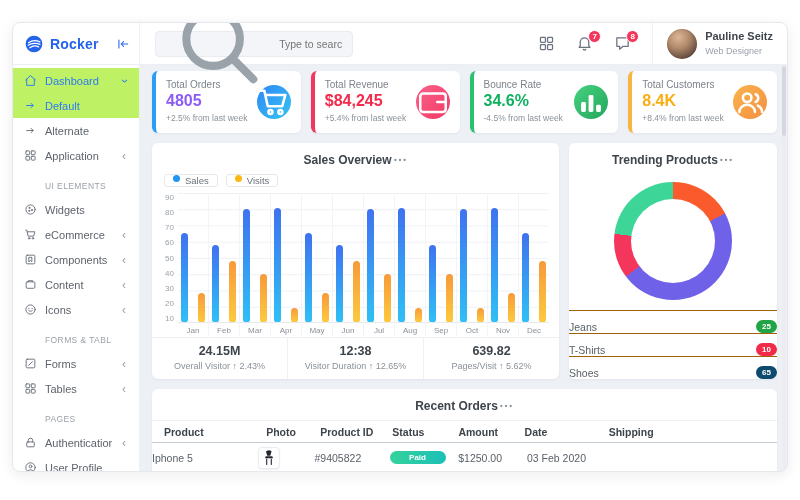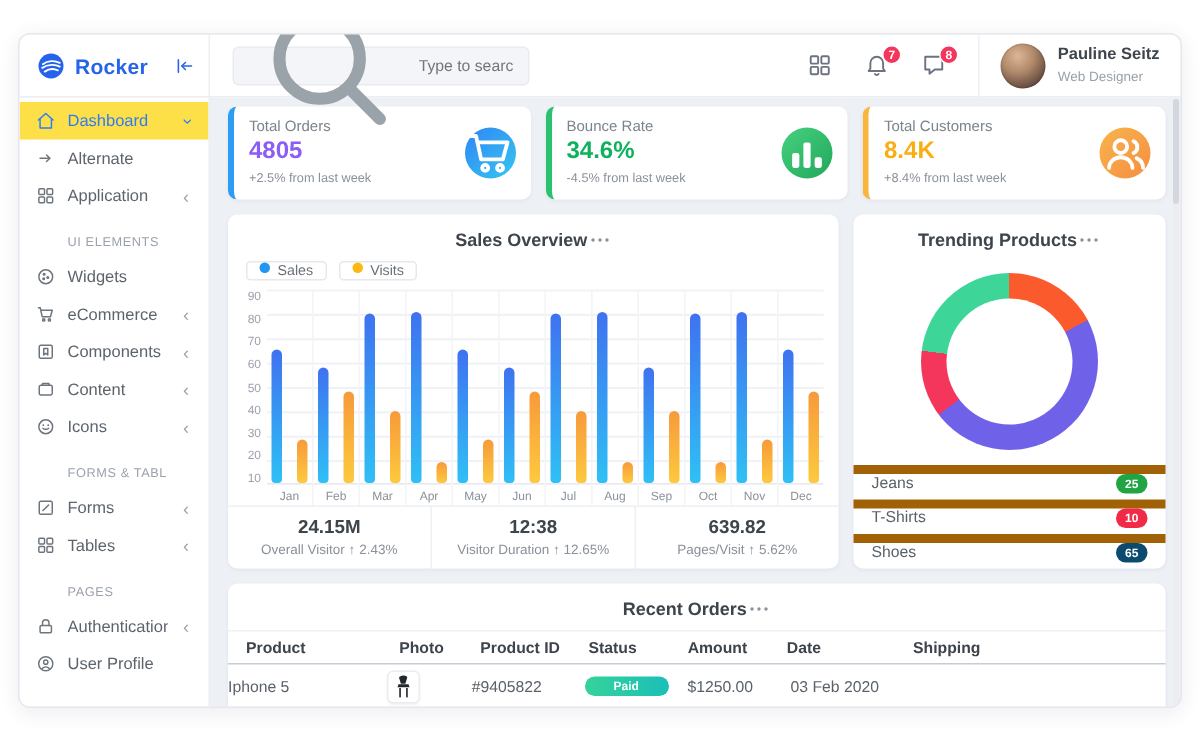--- a/index.html
+++ b/index.html
@@ -23,21 +23,21 @@
   .uname{font-size:11px;font-weight:bold;color:#3f454c;line-height:1.3;white-space:nowrap}
   .urole{font-size:9px;color:#9aa1ab;font-weight:normal}
   
   .sidebar{position:absolute;left:0;top:42px;bottom:0;width:127px;background:#fff;border-right:1px solid #eceef3;padding-top:3px;overflow:hidden}
   .s-entry{display:flex;align-items:center;gap:8px;height:25px;padding:0 11px;font-size:11px;color:#5d646c;cursor:pointer;white-space:nowrap}
   .s-entry .s-ico{width:13px;height:13px;color:#6d747c;flex:none;display:flex}
   .s-entry .s-ico svg{width:13px;height:13px}
   .s-label{flex:1;overflow:hidden}
   .s-chev{font-size:12px;color:#9aa1ab;line-height:1;width:8px;text-align:center}
   .chev-down{display:inline-block;transform:rotate(-90deg)}
-  .s-entry.active{background:#fde047;color:#2e7bf6}
+  .s-entry.active{background:#bef264;color:#2e7bf6}
   .s-entry.active .s-ico,.s-entry.active .s-chev{color:#2e7bf6}
   .s-entry.sec{height:auto;padding:11px 11px 5px;font-size:8.5px;color:#9ba2ac;letter-spacing:.4px;cursor:default;font-weight:normal}
   
   .content{position:absolute;left:127px;top:42px;right:0;bottom:0;padding:6px 10px 0 12px;overflow:hidden}
   .statrow{display:flex;gap:10px}
   .stat{flex:1;background:#fff;border-radius:6px;border-left:4px solid #ccc;box-shadow:0 1px 3px rgba(20,40,80,.05);padding:8px 10px;height:62px;position:relative}
   .stat .lab{font-size:10px;color:#7b838b}
   .stat .val{font-size:16px;font-weight:bold;margin-top:2px}
   .stat .dlt{font-size:8.5px;color:#8a9199;margin-top:3px}
   .bubble{position:absolute;right:10px;top:14px;width:34px;height:34px;border-radius:50%;display:flex;align-items:center;justify-content:center;color:#fff}
@@ -66,21 +66,21 @@
   .sales-foot{display:flex;border-top:1px solid #eef0f3}
   .sf-cell{flex:1;text-align:center;padding:6px 4px 8px}
   .sf-cell+.sf-cell{border-left:1px solid #eef0f3}
   .sf-val{font-size:12.5px;font-weight:bold;color:#3d444b}
   .sf-sub{font-size:9px;color:#8a9199;margin-top:3px}
   
   .trend{width:208px;flex:none;display:flex;flex-direction:column}
   .donut-wrap{flex:1;display:flex;align-items:center;justify-content:center;min-height:0}
   .donut{width:118px;height:118px;border-radius:50%;position:relative}
   .donut::after{content:"";position:absolute;inset:17px;background:#fff;border-radius:50%}
-  .t-item{display:flex;align-items:flex-start;justify-content:space-between;padding:0 12px;border-top:6px solid #a16207;font-size:10.5px;color:#5a6169;height:23px;cursor:pointer}
+  .t-item{display:flex;align-items:flex-end;justify-content:space-between;padding:0 0;border-top:1px solid #a16207;font-size:10.5px;color:#5a6169;height:23px;cursor:pointer}
   .pill{min-width:21px;height:13px;border-radius:7px;font-size:8px;font-weight:bold;color:#fff;display:flex;align-items:center;justify-content:center;padding:0 4px}
   
   .orders{margin-top:10px;height:150px;display:flex;flex-direction:column}
   .thead{display:flex;align-items:center;padding:0 12px;height:23px;border-top:1px solid #eef0f3;border-bottom:1px solid #c6ccd3;margin-top:3px}
   .th{font-size:10.5px;font-weight:bold;color:#3d444b}
   .trow{display:flex;align-items:center;padding:0 0;height:30px;border-bottom:1px solid #f0f1f4;font-size:10.5px;color:#5a6169;cursor:pointer}
   .cw1{width:17%}.cw2{width:9%}.cw3{width:12%}.cw4{width:11%}.cw5{width:11%}.cw6{width:14%}.cw7{width:26%}
   .thumb{width:22px;height:22px;border:1px solid #ececf0;border-radius:4px;display:flex;align-items:center;justify-content:center;color:#22272e;background:#fff;box-shadow:0 1px 2px rgba(0,0,0,.06)}
   .thumb svg{width:14px;height:14px}
   .status-badge{width:56px;height:13px;border-radius:7px;color:#fff;font-size:8px;font-weight:bold;display:flex;align-items:center;justify-content:center}
@@ -161,20 +161,30 @@
     <div class="s-entry item active">
         <span class="s-ico">
           <svg viewBox="0 0 24 24" fill="none" stroke="currentColor" stroke-width="1.8" stroke-linecap="round" stroke-linejoin="round" style="width:100%;height:100%;display:block">
             <path d="M3 11 12 3l9 8"></path>
             <path d="M5 9.5V21h14V9.5"></path>
           </svg>
         </span>
         <span class="s-label">Dashboard</span>
         <span class="s-chev chev-down">‹</span>
       </div>
+      <div class="s-entry item active">
+        <span class="s-ico">
+          <svg viewBox="0 0 24 24" fill="none" stroke="currentColor" stroke-width="1.8" stroke-linecap="round" stroke-linejoin="round" style="width:100%;height:100%;display:block">
+            <path d="M5 12h12"></path>
+            <path d="M13 8l4 4-4 4"></path>
+          </svg>
+        </span>
+        <span class="s-label">Default</span>
+        <span class="s-chev"></span>
+      </div>
       <div class="s-entry item">
         <span class="s-ico">
           <svg viewBox="0 0 24 24" fill="none" stroke="currentColor" stroke-width="1.8" stroke-linecap="round" stroke-linejoin="round" style="width:100%;height:100%;display:block">
             <path d="M5 12h12"></path>
             <path d="M13 8l4 4-4 4"></path>
           </svg>
         </span>
         <span class="s-label">Alternate</span>
         <span class="s-chev"></span>
       </div>
@@ -309,20 +319,31 @@
     <div class="statrow">
       <div class="stat" style="border-left-color: rgb(45, 156, 244);">
           <div class="lab">Total Orders</div>
           <div class="val" style="color: #8b5cf6;">4805</div>
           <div class="dlt">+2.5% from last week</div>
           <div class="bubble" style="background: linear-gradient(135deg, rgb(47, 134, 246), rgb(55, 197, 240));">
             <svg viewBox="0 0 24 24" fill="none" stroke="currentColor" stroke-width="1.8" stroke-linecap="round" stroke-linejoin="round" style="width:100%;height:100%;display:block">
               <path d="M3 4h2.2l2.4 11h10.2l2.2-8H6.2"></path>
               <circle cx="9.5" cy="19" r="1.4"></circle>
               <circle cx="16.5" cy="19" r="1.4"></circle>
+            </svg>
+          </div>
+        </div>
+        <div class="stat" style="border-left-color: rgb(245, 54, 92);">
+          <div class="lab">Total Revenue</div>
+          <div class="val" style="color: rgb(244, 41, 75);">$84,245</div>
+          <div class="dlt">+5.4% from last week</div>
+          <div class="bubble" style="background: linear-gradient(135deg, rgb(249, 97, 140), rgb(242, 59, 99));">
+            <svg viewBox="0 0 24 24" fill="none" stroke="currentColor" stroke-width="1.8" stroke-linecap="round" stroke-linejoin="round" style="width:100%;height:100%;display:block">
+              <rect x="3" y="6" width="18" height="13" rx="2"></rect>
+              <path d="M15 12h6"></path>
             </svg>
           </div>
         </div>
         <div class="stat" style="border-left-color: rgb(43, 194, 111);">
           <div class="lab">Bounce Rate</div>
           <div class="val" style="color: rgb(13, 177, 94);">34.6%</div>
           <div class="dlt">-4.5% from last week</div>
           <div class="bubble" style="background: linear-gradient(135deg, rgb(69, 209, 126), rgb(35, 167, 92));">
             <svg viewBox="0 0 24 24" fill="currentColor" style="width:100%;height:100%;display:block">
               <rect x="5" y="12" width="3.4" height="7" rx="1"></rect>

